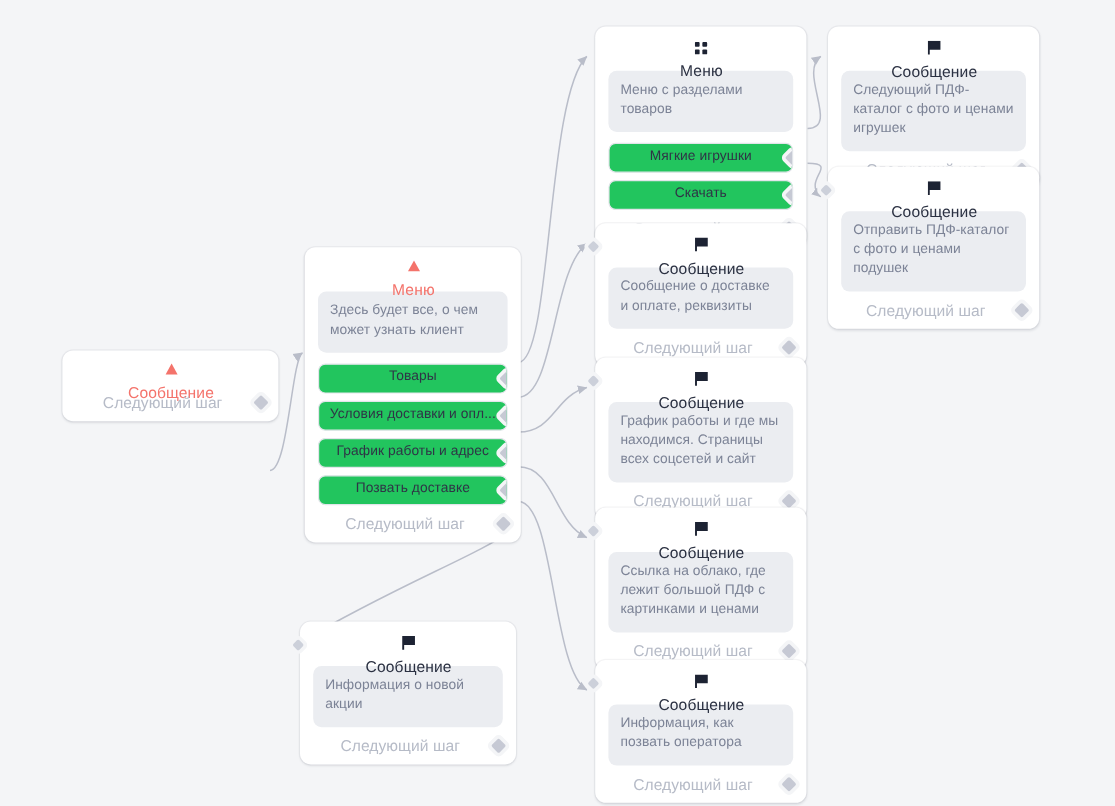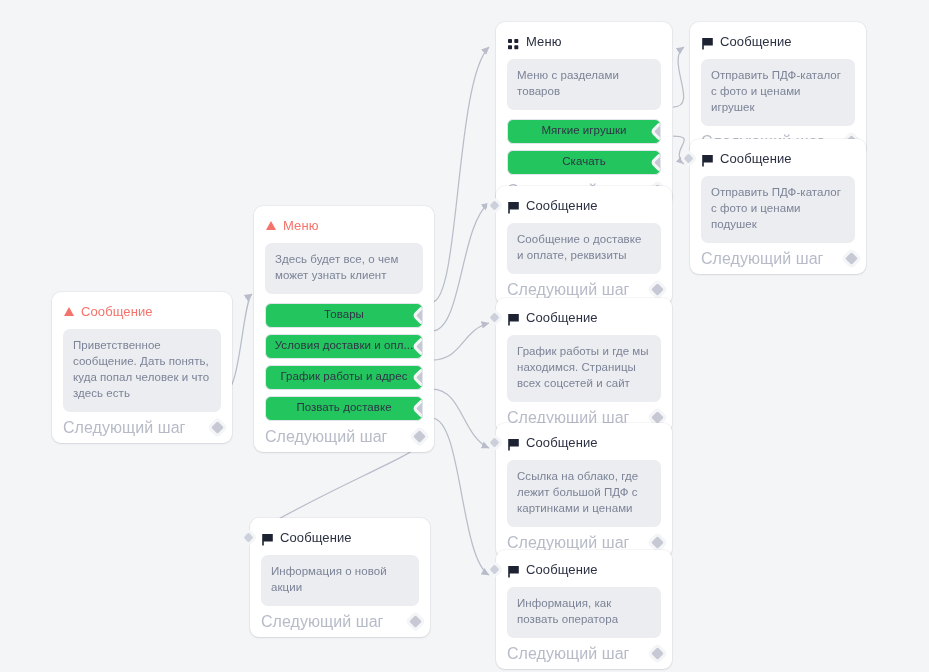--- a/index.html
+++ b/index.html
@@ -34,20 +34,21 @@
     box-sizing: border-box;
     box-shadow: 0 1px 2px rgba(32,40,60,.10), 0 0 0 1px rgba(36,44,66,.045);
     padding: 10px 11px 8px 11px;
   }
   .node-head {
     display: flex;
     align-items: center;
     gap: 7px;
     height: 17px;
     margin: 1px 0 9px 1px;
+    flex-direction: column;
   }
   .node-title {
     font-size: 13px;
     line-height: 15px;
     letter-spacing: .1px;
     color: #2b3142;
   }
   .node.is-start .node-title { color: #f4736b; }
 
   
@@ -93,23 +94,23 @@
     letter-spacing: .05px;
     white-space: nowrap;
     overflow: hidden;
   }
   .btn:last-child { margin-bottom: 0; }
 
   
   .node-foot {
     position: relative;
     margin-top: 9px;
-    text-align: left;
+    text-align: center;
     padding-right: 13px;
-    font-size: 16px;
+    font-size: 13px;
     color: #b6bbc7;
     letter-spacing: .05px;
     height: 14px;
     line-height: 14px;
   }
 
   
   .port {
     position: absolute;
     width: 9px;
@@ -158,21 +159,20 @@
 
       <path d="M673,136 C700,136 668,150 684,164"></path>
     </g>
   </svg>
 
   <div class="node is-start" style="left:52px; top:292px; width:180px;">
     <div class="node-head">
       <span class="ico ico-triangle"></span>
       <span class="node-title">Сообщение</span>
     </div>
-    <div class="bubble">Приветственное сообщение. Дать понять, куда попал человек и что здесь есть</div>
     <div class="node-foot">
       <span>Следующий шаг</span>
       <span class="port port-foot"></span>
     </div>
   </div>
 
   <div class="node is-start" style="left:254px; top:206px; width:180px;">
     <div class="node-head">
       <span class="ico ico-triangle"></span>
       <span class="node-title">Меню</span>
@@ -318,21 +318,21 @@
 
   <div class="node" style="left:690px; top:22px; width:176px;">
     <div class="node-head">
       <span class="ico ico-flag">
         <svg width="11" height="12" viewBox="0 0 11 12">
             <path d="M1,0.6 L1,11.4 M1,0.8 L10,0.8 L10,6.6 L1,6.6 z" stroke="#1d2333" stroke-width="1.6" fill="#1d2333"></path>
           </svg>
       </span>
       <span class="node-title">Сообщение</span>
     </div>
-    <div class="bubble">Отправить ПДФ-каталог с фото и ценами игрушек</div>
+    <div class="bubble">Следующий ПДФ-каталог с фото и ценами игрушек</div>
     <div class="node-foot">
       <span>Следующий шаг</span>
       <span class="port port-foot"></span>
     </div>
   </div>
 
   <div class="node" style="left:690px; top:139px; width:176px;">
     <span class="port port-in"></span>
     <div class="node-head">
       <span class="ico ico-flag">

